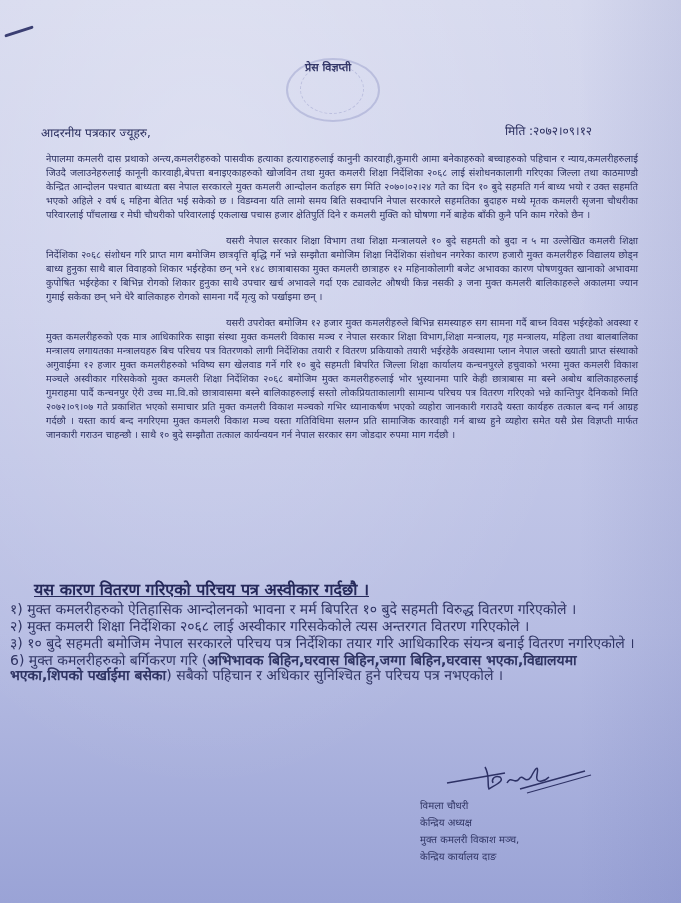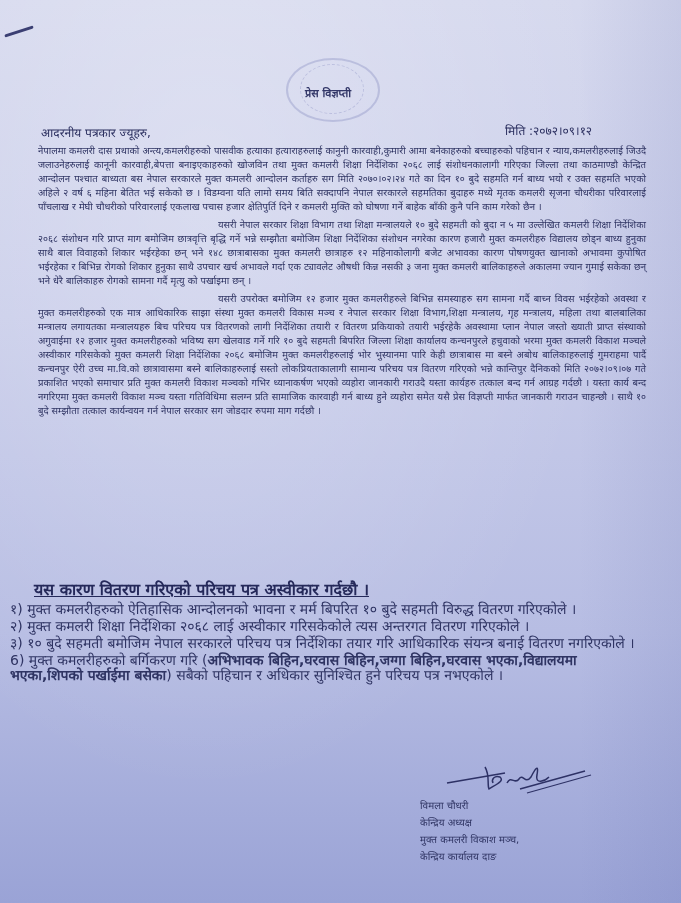--- a/index.html
+++ b/index.html
@@ -22,33 +22,33 @@
   }
   .stamp {
     position: absolute; left: 286px; top: 58px; width: 90px; height: 60px;
     border: 2px solid rgba(130,135,190,0.35); border-radius: 50%;
   }
   .stamp-inner {
     position: absolute; left: 300px; top: 64px; width: 62px; height: 48px;
     border: 1px dashed rgba(130,135,190,0.35); border-radius: 50%;
   }
   .title {
-    position: absolute; left: 305px; top: 85px; font-size: 11px; font-weight: bold; color: #333768;
+    position: absolute; left: 305px; top: 59px; font-size: 11px; font-weight: bold; color: #333768;
   }
   .salutation {
     position: absolute; left: 41px; top: 124px; font-size: 12px; font-weight: normal; color: #2c3060;
   }
   .date {
     position: absolute; left: 505px; top: 122px; font-size: 12px; color: #2c3060;
   }
   .body-text {
     position: absolute; left: 34px; top: 140px; width: 616px;
     font-size: 9.6px; line-height: 14px; text-align: justify; color: #2f3463;
   }
-  .body-text p { margin: 4px; text-indent: 0; }
+  .body-text p { margin: 12px; text-indent: 0; }
   .body-text p.indent { text-indent: 180px; }
   .underline-heading {
     position: absolute; left: 34px; top: 578px; font-size: 16px; font-weight: bold;
     text-decoration: underline; color: #25295a;
   }
   .points {
     position: absolute; left: 10px; top: 602px; width: 640px; font-size: 14px; line-height: 14.6px; color: #2f3463;
   }
   .points div { margin: 0 0 2.5px 0; }
   .points b { font-weight: bold; }

